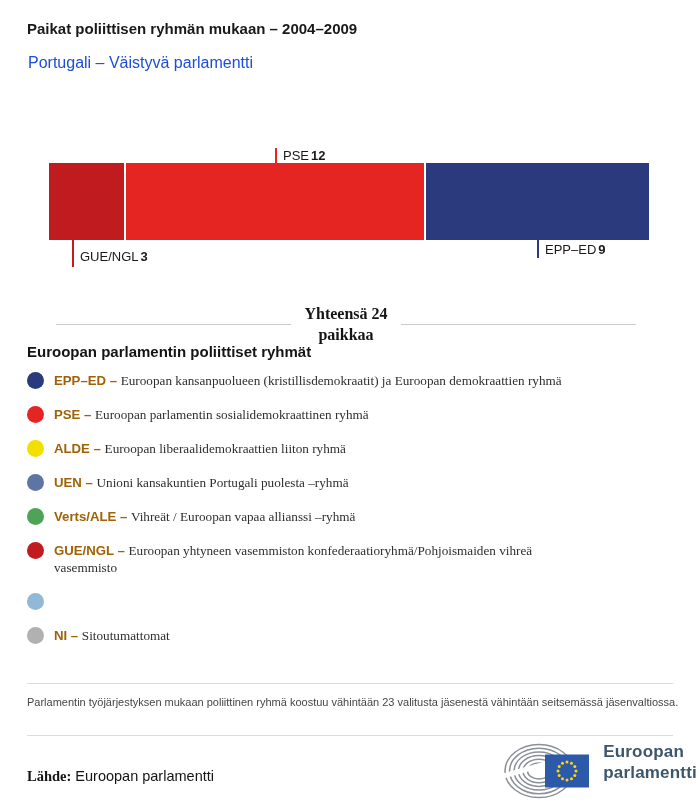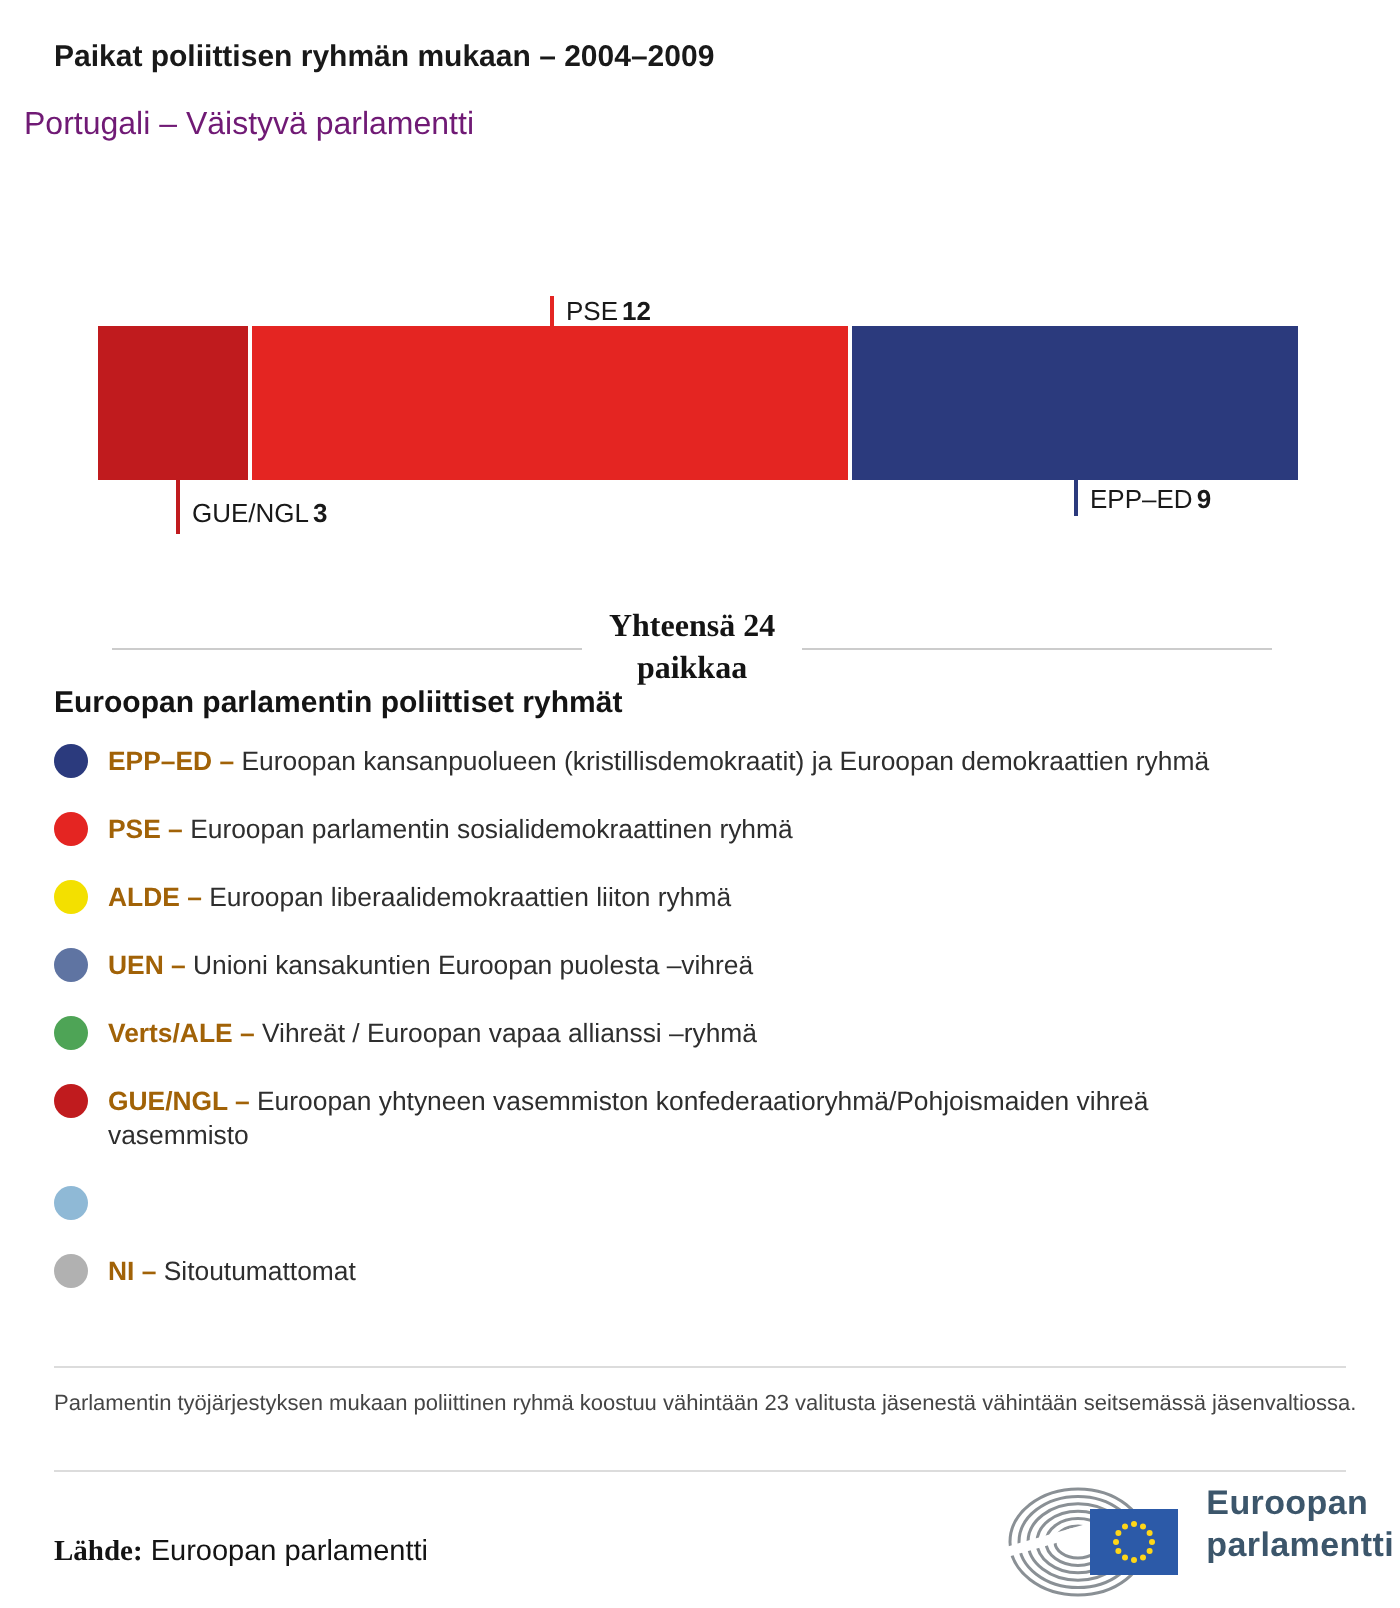--- a/index.html
+++ b/index.html
@@ -1,49 +1,49 @@
 <!DOCTYPE html>
 <html><head>
 <meta charset="utf-8">
 <style>
   html,body{margin:0;padding:0;background:#fff;}
   .page{position:relative;width:700px;height:804px;background:#ffffff;overflow:hidden;
         font-family:"Liberation Sans",sans-serif;color:#1a1a1a;}
   .title{position:absolute;left:27px;top:20px;font-size:15px;font-weight:700;color:#191919;}
-  .subtitle{position:absolute;left:12px;top:54px;font-size:16px;font-weight:400;color:#701a75;}
+  .subtitle{position:absolute;left:28px;top:54px;font-size:16px;font-weight:400;color:#1d4ed8;}
 
   
   .bar{position:absolute;left:49px;top:163px;width:600px;height:77px;display:flex;gap:2px;}
   .seg{height:100%;flex-basis:0;}
   .anno{position:absolute;}
   .anno-top{left:275px;top:148px;display:flex;align-items:center;gap:6px;height:15px;}
   .anno-top .tick{width:2px;height:15px;}
   .anno-text{font-size:13px;color:#191919;white-space:nowrap;}
   .anno-text b{font-weight:700;margin-left:2px;}
-  .anno-gue{left:88px;top:240px;width:140px;height:30px;}
+  .anno-gue{left:72px;top:240px;width:140px;height:30px;}
   .anno-gue .tick{position:absolute;left:0;top:0;width:2px;height:27px;}
   .anno-gue .anno-text{position:absolute;left:8px;top:9px;}
   .anno-epp{left:537px;top:240px;width:140px;height:22px;}
   .anno-epp .tick{position:absolute;left:0;top:0;width:2px;height:18px;}
   .anno-epp .anno-text{position:absolute;left:8px;top:2px;}
 
   
   .total-row{position:absolute;left:56px;right:64px;top:303px;display:flex;align-items:center;gap:9px;}
   .hline{flex:1;height:1px;background:#cccccc;}
   .total-text{text-align:center;font-family:Liberation Serif, serif;font-weight:700;
               font-size:16px;line-height:21px;color:#141414;padding:0 4px;}
 
   
   .legend-heading{position:absolute;left:27px;top:343px;font-size:15px;font-weight:700;color:#141414;text-align:center;}
   .legend-list{position:absolute;left:27px;top:372px;width:636px;}
   .lrow{display:flex;align-items:flex-start;gap:10px;margin-bottom:17px;}
   .dot{width:17px;height:17px;border-radius:50%;flex:none;}
   .ltext{font-size:13.2px;line-height:17px;color:#2e2e2e;}
   .ltext b{color:#a16207;font-weight:700;}
-  .ldesc{white-space:pre-wrap;}
+  .ldesc{white-space:pre-wrap;font-family:Liberation Serif, serif;}
 
   
   .rule{position:absolute;left:27px;right:27px;height:1px;background:#dcdcdc;}
   .rule1{top:683px;} .rule2{top:735px;}
   .note{position:absolute;left:27px;top:692px;width:660px;font-size:11px;line-height:21px;color:#454545;}
   .source{position:absolute;left:27px;top:768px;font-size:14.5px;color:#141414;}
   .source b{font-weight:700;margin-right:4px;font-family:Liberation Serif, serif;}
   .logo{position:absolute;top:741px;right:3px;display:flex;align-items:flex-start;gap:10px;}
   .logo-text{font-size:17px;font-weight:700;color:#3c566b;line-height:21px;letter-spacing:0.2px;}
 </style>
@@ -94,21 +94,21 @@
       <div class="lrow">
         <span class="dot" style="background: rgb(228, 37, 34);"></span>
         <span class="ltext"><b>PSE –</b> <span class="ldesc">Euroopan parlamentin sosialidemokraattinen ryhmä</span></span>
       </div>
       <div class="lrow">
         <span class="dot" style="background: rgb(243, 224, 0);"></span>
         <span class="ltext"><b>ALDE –</b> <span class="ldesc">Euroopan liberaalidemokraattien liiton ryhmä</span></span>
       </div>
       <div class="lrow">
         <span class="dot" style="background: rgb(95, 116, 162);"></span>
-        <span class="ltext"><b>UEN –</b> <span class="ldesc">Unioni kansakuntien Euroopan puolesta –vihreä</span></span>
+        <span class="ltext"><b>UEN –</b> <span class="ldesc">Unioni kansakuntien Portugali puolesta –ryhmä</span></span>
       </div>
       <div class="lrow">
         <span class="dot" style="background: rgb(78, 164, 86);"></span>
         <span class="ltext"><b>Verts/ALE –</b> <span class="ldesc">Vihreät / Euroopan vapaa allianssi –ryhmä</span></span>
       </div>
       <div class="lrow">
         <span class="dot" style="background: rgb(192, 27, 30);"></span>
         <span class="ltext"><b>GUE/NGL –</b> <span class="ldesc">Euroopan yhtyneen vasemmiston konfederaatioryhmä/Pohjoismaiden vihreä
 vasemmisto</span></span>
       </div>

